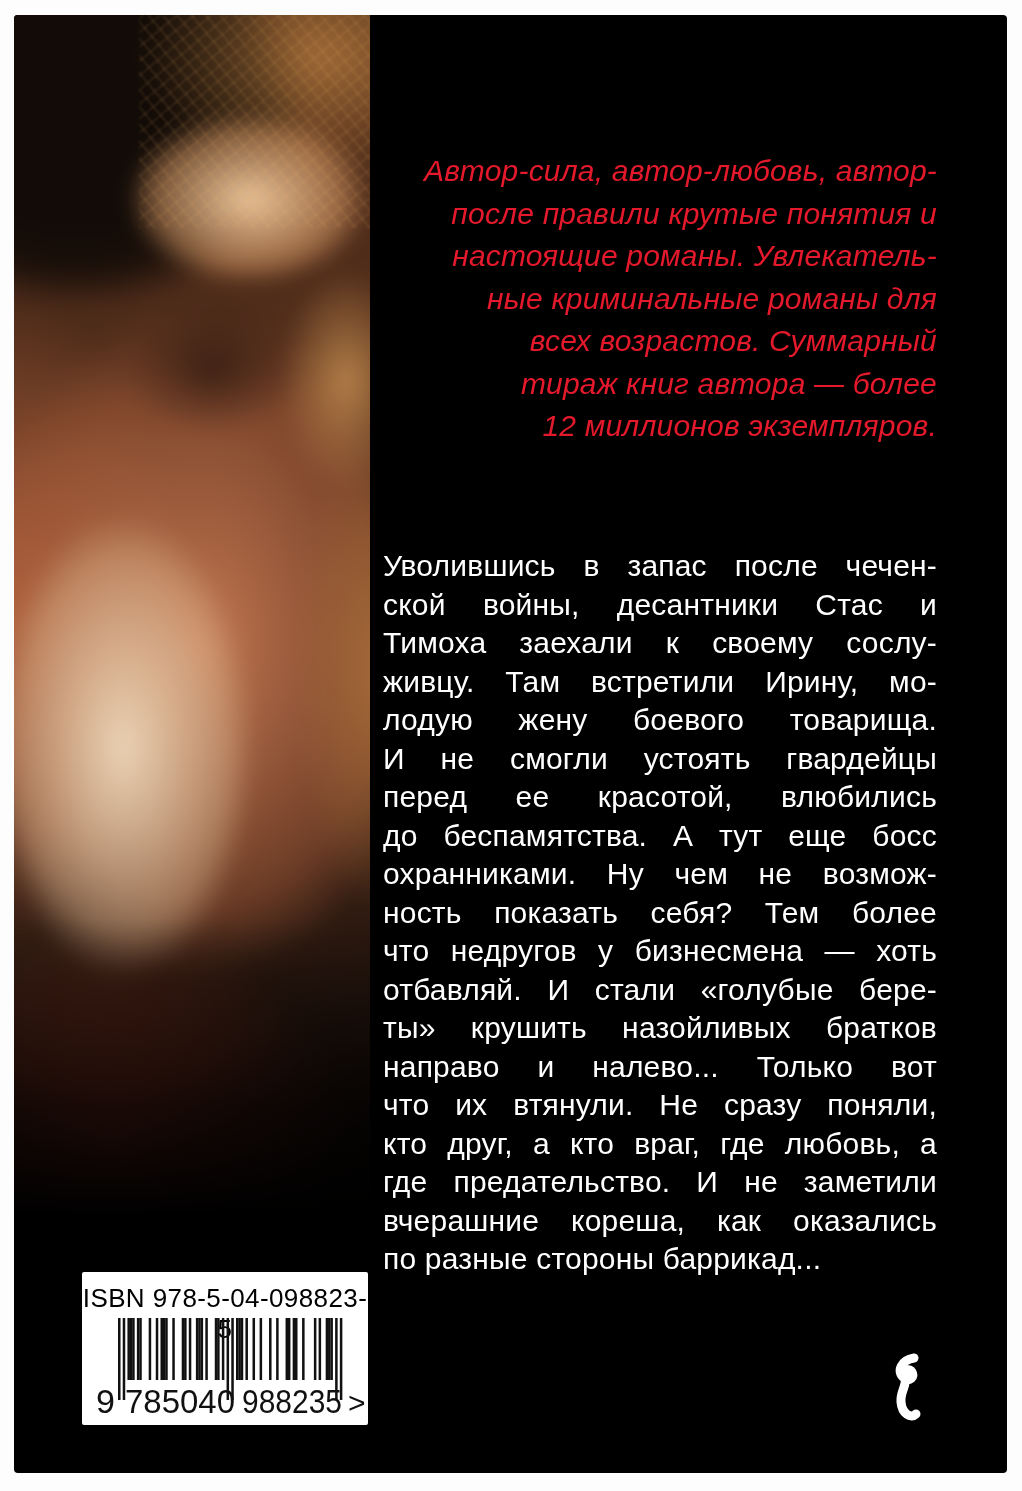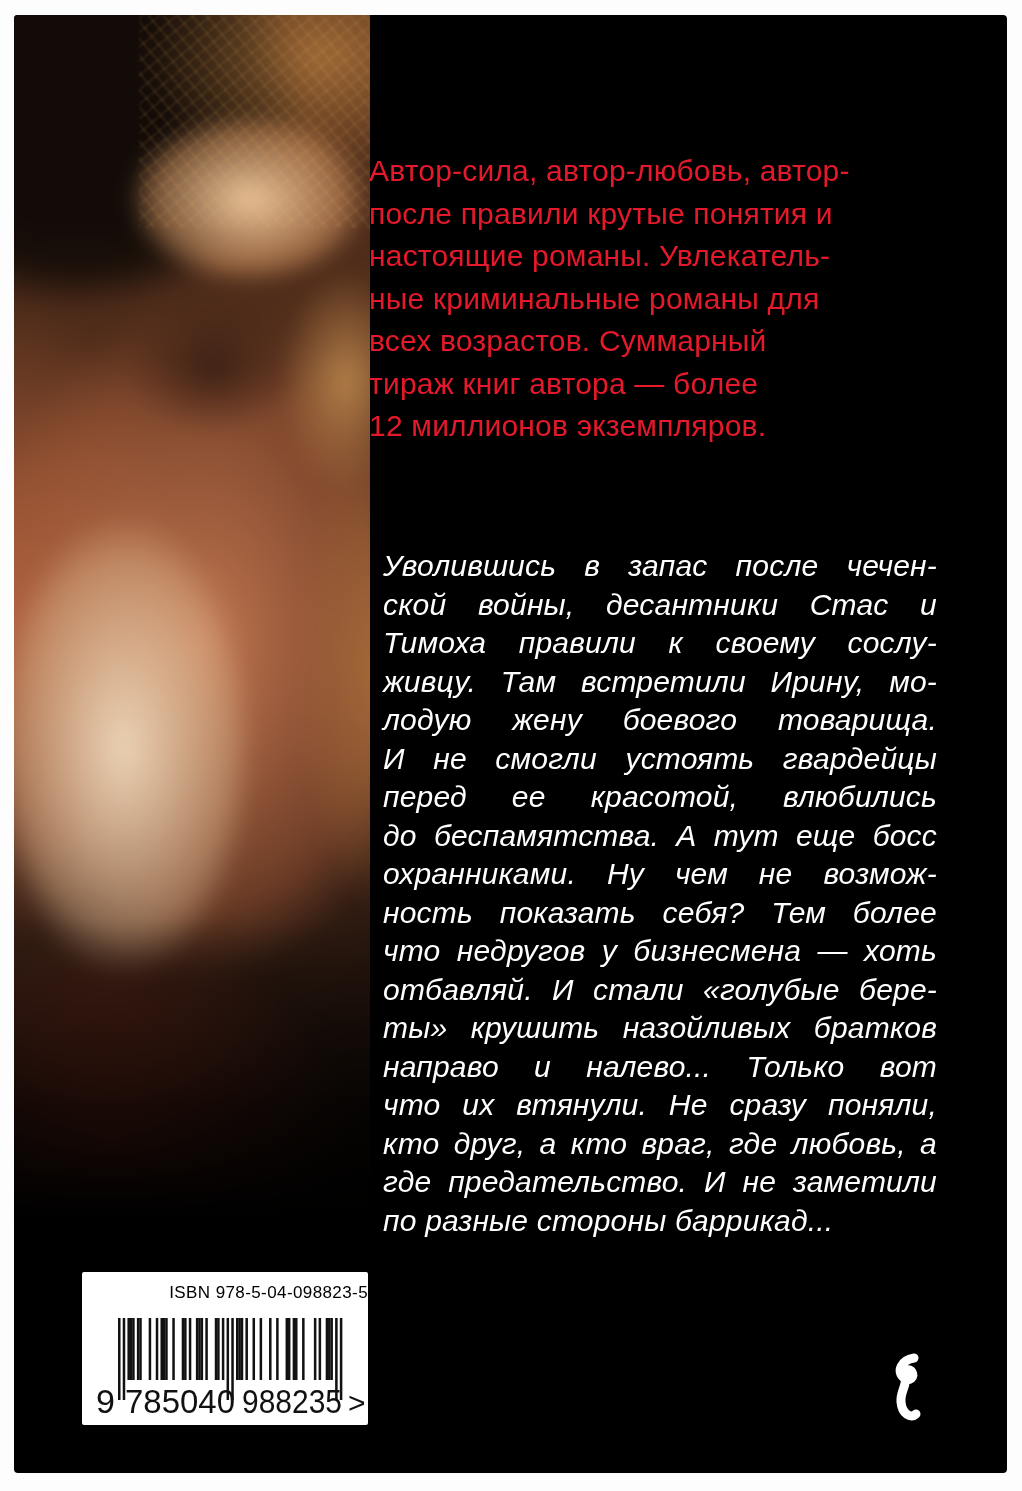--- a/index.html
+++ b/index.html
@@ -27,30 +27,30 @@
   .photo-mesh{position:absolute;left:35%;top:0;right:0;height:17%;opacity:.8;filter:blur(1px);
     background:
       repeating-linear-gradient(50deg, rgba(255,190,110,.14) 0 2px, transparent 2px 11px),
       repeating-linear-gradient(-40deg, rgba(255,190,110,.12) 0 2px, transparent 2px 11px);}
   .photo-fade{position:absolute;left:0;top:0;width:100%;height:100%;
     background:linear-gradient(180deg, rgba(0,0,0,0) 0%, rgba(0,0,0,0) 72%, rgba(0,0,0,.75) 87%, #000 96%);}
 
   
   .blurb{position:absolute;left:355px;top:135px;width:568px;
          font-size:30px;line-height:42.5px;letter-spacing:.2px;}
-  .blurb .tline{text-align:left;}
+  .blurb .tline{text-align:right;font-style:italic;}
   .annotation{position:absolute;left:369px;top:532px;width:554px;
-         font-size:30px;line-height:38.5px;letter-spacing:.2px;font-style:italic;}
+         font-size:30px;line-height:38.5px;letter-spacing:.2px;}
   .annotation .tline{text-align:justify;text-align-last:justify;}
   .annotation .tline-last{text-align-last:left;}
 
   
   .isbn-box{position:absolute;left:68px;top:1257px;width:286px;height:153px;background:#fff;
             border-radius:2px;}
-  .isbn-label{margin-top:11px;text-align:right;font-size:17px;letter-spacing:.4px;color:#000;}
+  .isbn-label{margin-top:11px;text-align:center;font-size:26px;letter-spacing:.4px;color:#000;}
   .barcode{position:absolute;left:0;top:40px;}
 
   
   .logo{position:absolute;left:879px;top:1338px;width:30px;height:75px;}
 </style>
 </head>
 <body>
 
 <div class="page" style="background: rgb(253, 253, 253);">
   <div class="cover" style="background: rgb(0, 0, 0);">
@@ -67,35 +67,36 @@
         <div class="tline">настоящие романы. Увлекатель-</div>
         <div class="tline">ные криминальные романы для</div>
         <div class="tline">всех возрастов. Суммарный</div>
         <div class="tline">тираж книг автора — более</div>
         <div class="tline tline-last">12 миллионов экземпляров.</div>
       </div>
 
     <div class="annotation" style="color: rgb(255, 255, 255);">
         <div class="tline">Уволившись в запас после чечен-</div>
         <div class="tline">ской войны, десантники Стас и</div>
-        <div class="tline">Тимоха правили к своему сослу-</div>
+        <div class="tline">Тимоха заехали к своему сослу-</div>
         <div class="tline">живцу. Там встретили Ирину, мо-</div>
         <div class="tline">лодую жену боевого товарища.</div>
         <div class="tline">И не смогли устоять гвардейцы</div>
         <div class="tline">перед ее красотой, влюбились</div>
         <div class="tline">до беспамятства. А тут еще босс</div>
         <div class="tline">охранниками. Ну чем не возмож-</div>
         <div class="tline">ность показать себя? Тем более</div>
         <div class="tline">что недругов у бизнесмена — хоть</div>
         <div class="tline">отбавляй. И стали «голубые бере-</div>
         <div class="tline">ты» крушить назойливых братков</div>
         <div class="tline">направо и налево... Только вот</div>
         <div class="tline">что их втянули. Не сразу поняли,</div>
         <div class="tline">кто друг, а кто враг, где любовь, а</div>
         <div class="tline">где предательство. И не заметили</div>
+        <div class="tline">вчерашние кореша, как оказались</div>
         <div class="tline tline-last">по разные стороны баррикад...</div>
       </div>
 
     <div class="isbn-box" style="background: rgb(255, 255, 255);">
       <div class="isbn-label">ISBN 978-5-04-098823-5</div>
       <svg class="barcode" id="barcode" width="286" height="113">
           <rect x="36.00" y="6" width="2.51" height="82" fill="#111111"></rect>
           <rect x="40.72" y="6" width="2.51" height="82" fill="#111111"></rect>
           <rect x="45.44" y="6" width="2.51" height="62" fill="#111111"></rect>
           <rect x="47.80" y="6" width="2.51" height="62" fill="#111111"></rect>

